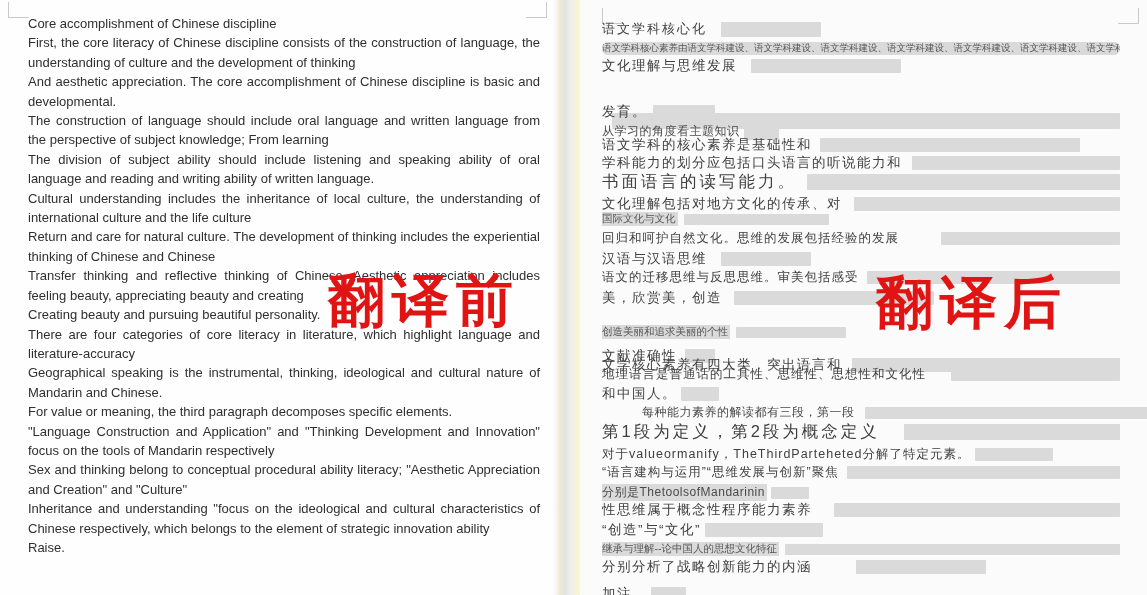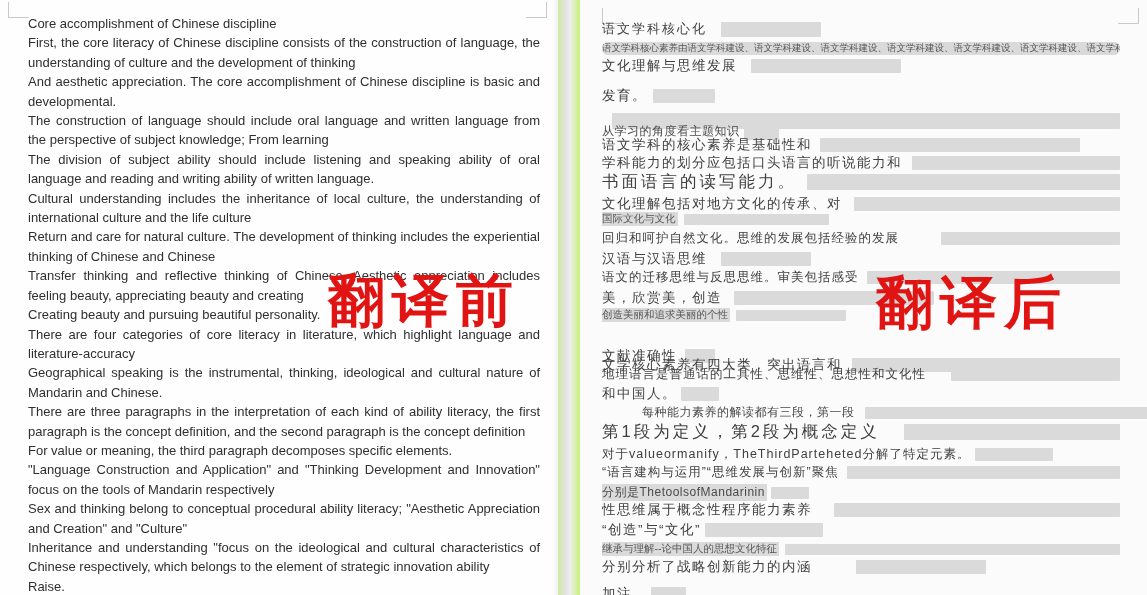--- a/index.html
+++ b/index.html
@@ -1,18 +1,18 @@
 <!DOCTYPE html>
 <html><head>
 <meta charset="utf-8">
 <style>
   html,body{margin:0;padding:0;background:#ffffff;}
   .stage{
     position:relative;width:1147px;height:595px;overflow:hidden;
-    background:#bef264;font-family:"Liberation Sans",sans-serif;
+    background:#fef9c3;font-family:"Liberation Sans",sans-serif;
   }
   
   .page{position:absolute;top:0;bottom:0;}
   .page-left{left:0;width:558px;background:#fefefe;}
   .page-right{left:580px;width:567px;background:#fbfbfb;}
   .gutter{
     position:absolute;top:0;bottom:0;left:552px;width:30px;
     background:linear-gradient(to right,rgba(255,255,255,0),#e2e2e2 45%,#eeeeee 60%,rgba(255,255,255,0));
   }
   
@@ -72,21 +72,20 @@
         <p class="para">First, the core literacy of Chinese discipline consists of the construction of language, the understanding of culture and the development of thinking</p>
         <p class="para">And aesthetic appreciation. The core accomplishment of Chinese discipline is basic and developmental.</p>
         <p class="para">The construction of language should include oral language and written language from the perspective of subject knowledge; From learning</p>
         <p class="para">The division of subject ability should include listening and speaking ability of oral language and reading and writing ability of written language.</p>
         <p class="para">Cultural understanding includes the inheritance of local culture, the understanding of international culture and the life culture</p>
         <p class="para">Return and care for natural culture. The development of thinking includes the experiential thinking of Chinese and Chinese</p>
         <p class="para">Transfer thinking and reflective thinking of Chinese. Aesthetic appreciation includes feeling beauty, appreciating beauty and creating</p>
         <p class="para">Creating beauty and pursuing beautiful personality.</p>
         <p class="para">There are four categories of core literacy in literature, which highlight language and literature-accuracy</p>
         <p class="para">Geographical speaking is the instrumental, thinking, ideological and cultural nature of Mandarin and Chinese.</p>
-        <p class="para">There are three paragraphs in the interpretation of each kind of ability literacy, the first paragraph is the concept definition, and the second paragraph is the concept definition</p>
         <p class="para">For value or meaning, the third paragraph decomposes specific elements.</p>
         <p class="para">"Language Construction and Application" and "Thinking Development and Innovation" focus on the tools of Mandarin respectively</p>
         <p class="para">Sex and thinking belong to conceptual procedural ability literacy; "Aesthetic Appreciation and Creation" and "Culture"</p>
         <p class="para">Inheritance and understanding "focus on the ideological and cultural characteristics of Chinese respectively, which belongs to the element of strategic innovation ability</p>
         <p class="para">Raise.</p>
       </div>
   </div>
 
   <div class="gutter"></div>
 
@@ -102,21 +101,21 @@
           <span class="rtext hl">语文学科核心素养由语文学科建设、语文学科建设、语文学科建设、语文学科建设、语文学科建设、语文学科建设、语文学科</span>
         </div>
         <div class="rline md" style="top: 57px;">
           <span class="rtext">文化理解与思维发展</span>
           <span class="gblock" style="width: 150px; margin-left: 14px;"></span>
         </div>
         <div class="rline md" style="top: 88px; margin-top: 48px;">
           <span class="rtext">语文学科的核心素养是基础性和</span>
           <span class="gblock" style="width: 260px; margin-left: 8px;"></span>
         </div>
-        <div class="rline md" style="top: 87px; font-family: Liberation Mono, monospace;">
+        <div class="rline md" style="top: 103px; font-family: Liberation Mono, monospace;">
           <span class="rtext">发育。</span>
           <span class="gblock" style="width: 62px; margin-left: 6px;"></span>
         </div>
         <div class="rline xl" style="top: 113px;">
           <span class="gblock fill" style="margin-left: 10px;"></span>
         </div>
         <div class="rline sm" style="top: 123px; align-items: flex-end;">
           <span class="rtext">从学习的角度看主题知识</span>
           <span class="gblock" style="width: 35px; margin-left: 4px;"></span>
         </div>
@@ -145,21 +144,21 @@
           <span class="gblock" style="width: 90px; margin-left: 14px;"></span>
         </div>
         <div class="rline md2" style="top: 269px;">
           <span class="rtext">语文的迁移思维与反思思维。审美包括感受</span>
           <span class="gblock fill" style="margin-left: 8px;"></span>
         </div>
         <div class="rline md" style="top: 289px;">
           <span class="rtext">美，欣赏美，创造</span>
           <span class="gblock" style="width: 200px; margin-left: 12px;"></span>
         </div>
-        <div class="rline xs" style="top: 308px;">
+        <div class="rline xs" style="top: 325px;">
           <span class="rtext hl">创造美丽和追求美丽的个性</span>
           <span class="gblock" style="width: 110px; margin-left: 8px;"></span>
         </div>
         <div class="rline md" style="top: 318px; margin-top: 38px;">
           <span class="rtext">文学核心素养有四大类，突出语言和</span>
           <span class="gblock fill" style="margin-left: 10px;"></span>
         </div>
         <div class="rline md" style="top: 347px;">
           <span class="rtext">文献准确性</span>
           <span class="gblock" style="width: 30px; margin-left: 8px;"></span>

